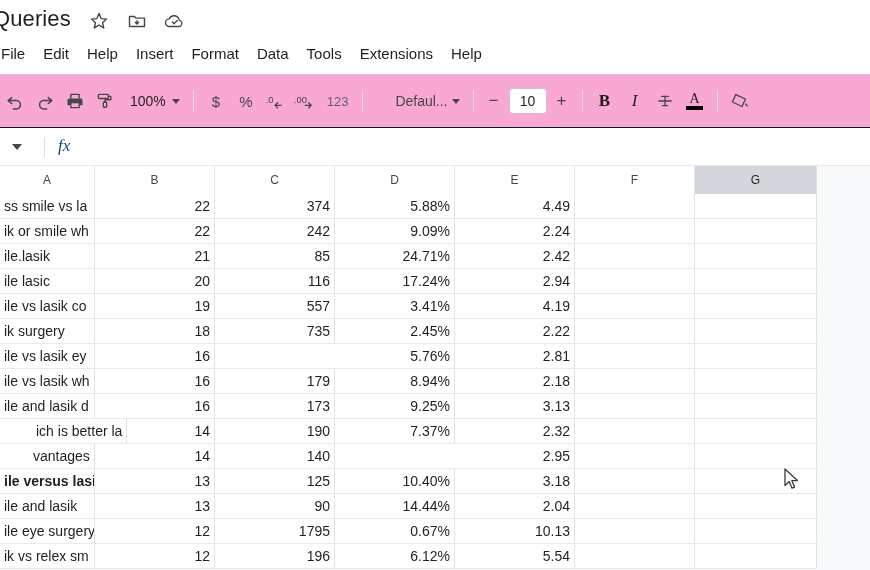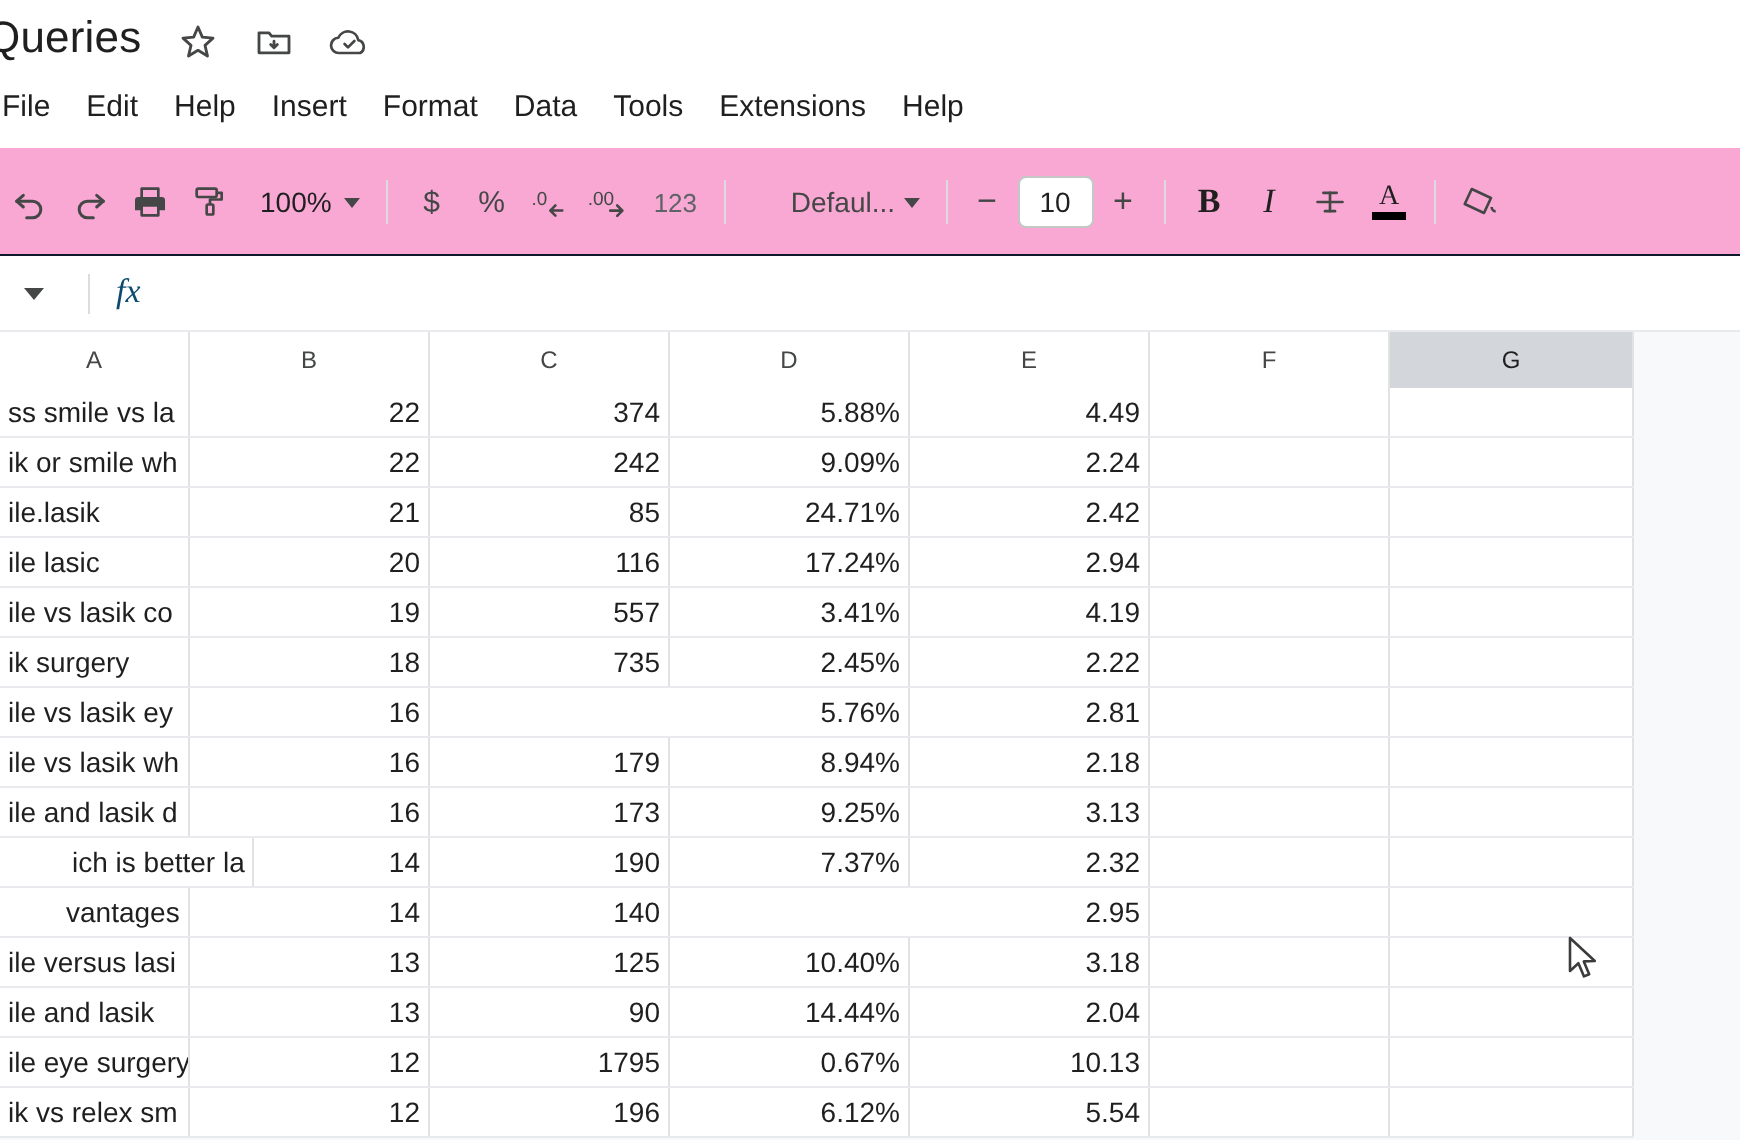--- a/index.html
+++ b/index.html
@@ -420,21 +420,21 @@
         </div>
         <div class="row">
           <div class="cell txt" style="left: 0px; width: 95px; padding-left: 33px;">vantages of sm</div>
           <div class="cell num" style="left: 95px; width: 120px;">14</div>
           <div class="cell num" style="left: 215px; width: 120px;">140</div>
           <div class="cell num" style="left: 455px; width: 120px;">2.95</div>
           <div class="cell num" style="left: 575px; width: 120px;"></div>
           <div class="cell num" style="left: 695px; width: 122px;"></div>
         </div>
         <div class="row">
-          <div class="cell txt" style="left: 0px; width: 95px;">ile versus lasi</div>
+          <div class="cell txt" style="left: 0px; width: 95px; font-weight: bold;">ile versus lasi</div>
           <div class="cell num" style="left: 95px; width: 120px;">13</div>
           <div class="cell num" style="left: 215px; width: 120px;">125</div>
           <div class="cell num" style="left: 335px; width: 120px;">10.40%</div>
           <div class="cell num" style="left: 455px; width: 120px;">3.18</div>
           <div class="cell num" style="left: 575px; width: 120px;"></div>
           <div class="cell num" style="left: 695px; width: 122px;"></div>
         </div>
         <div class="row">
           <div class="cell txt" style="left: 0px; width: 95px;">ile and lasik</div>
           <div class="cell num" style="left: 95px; width: 120px;">13</div>

